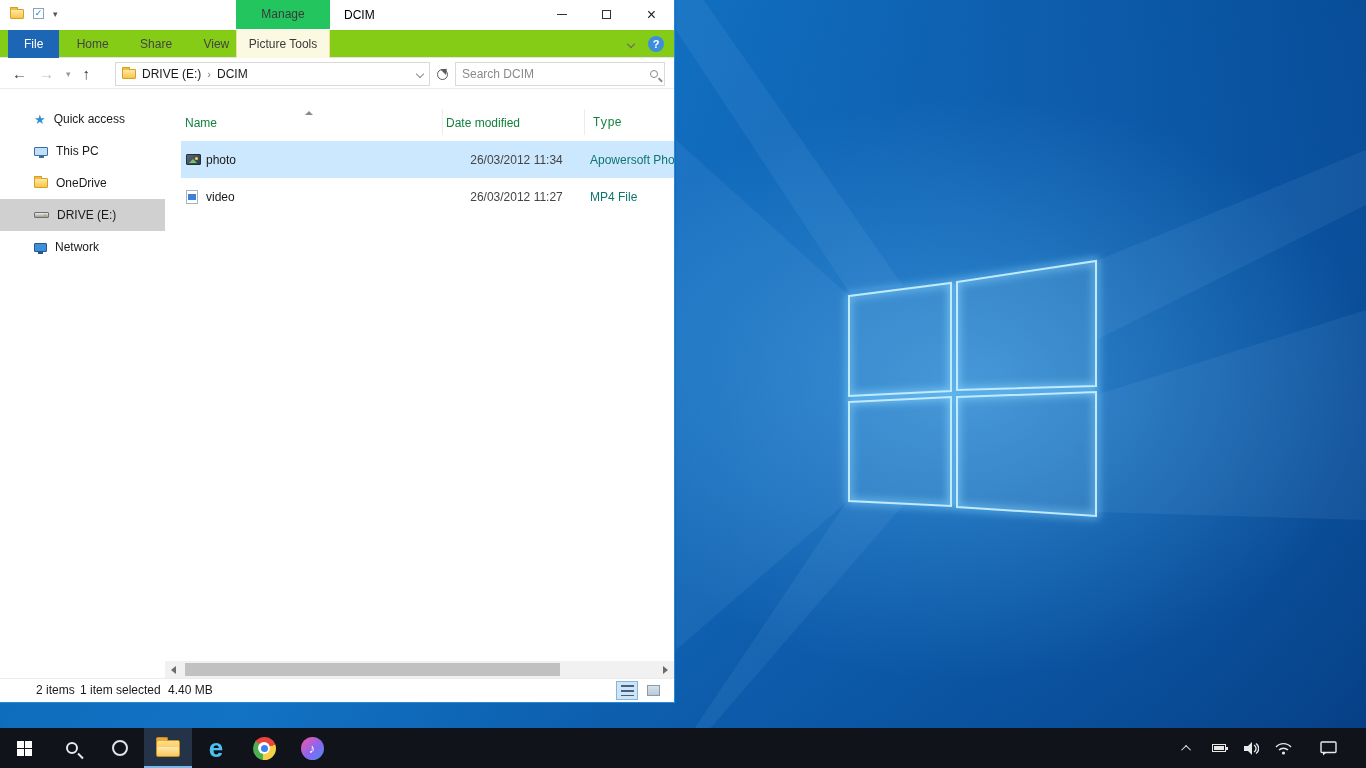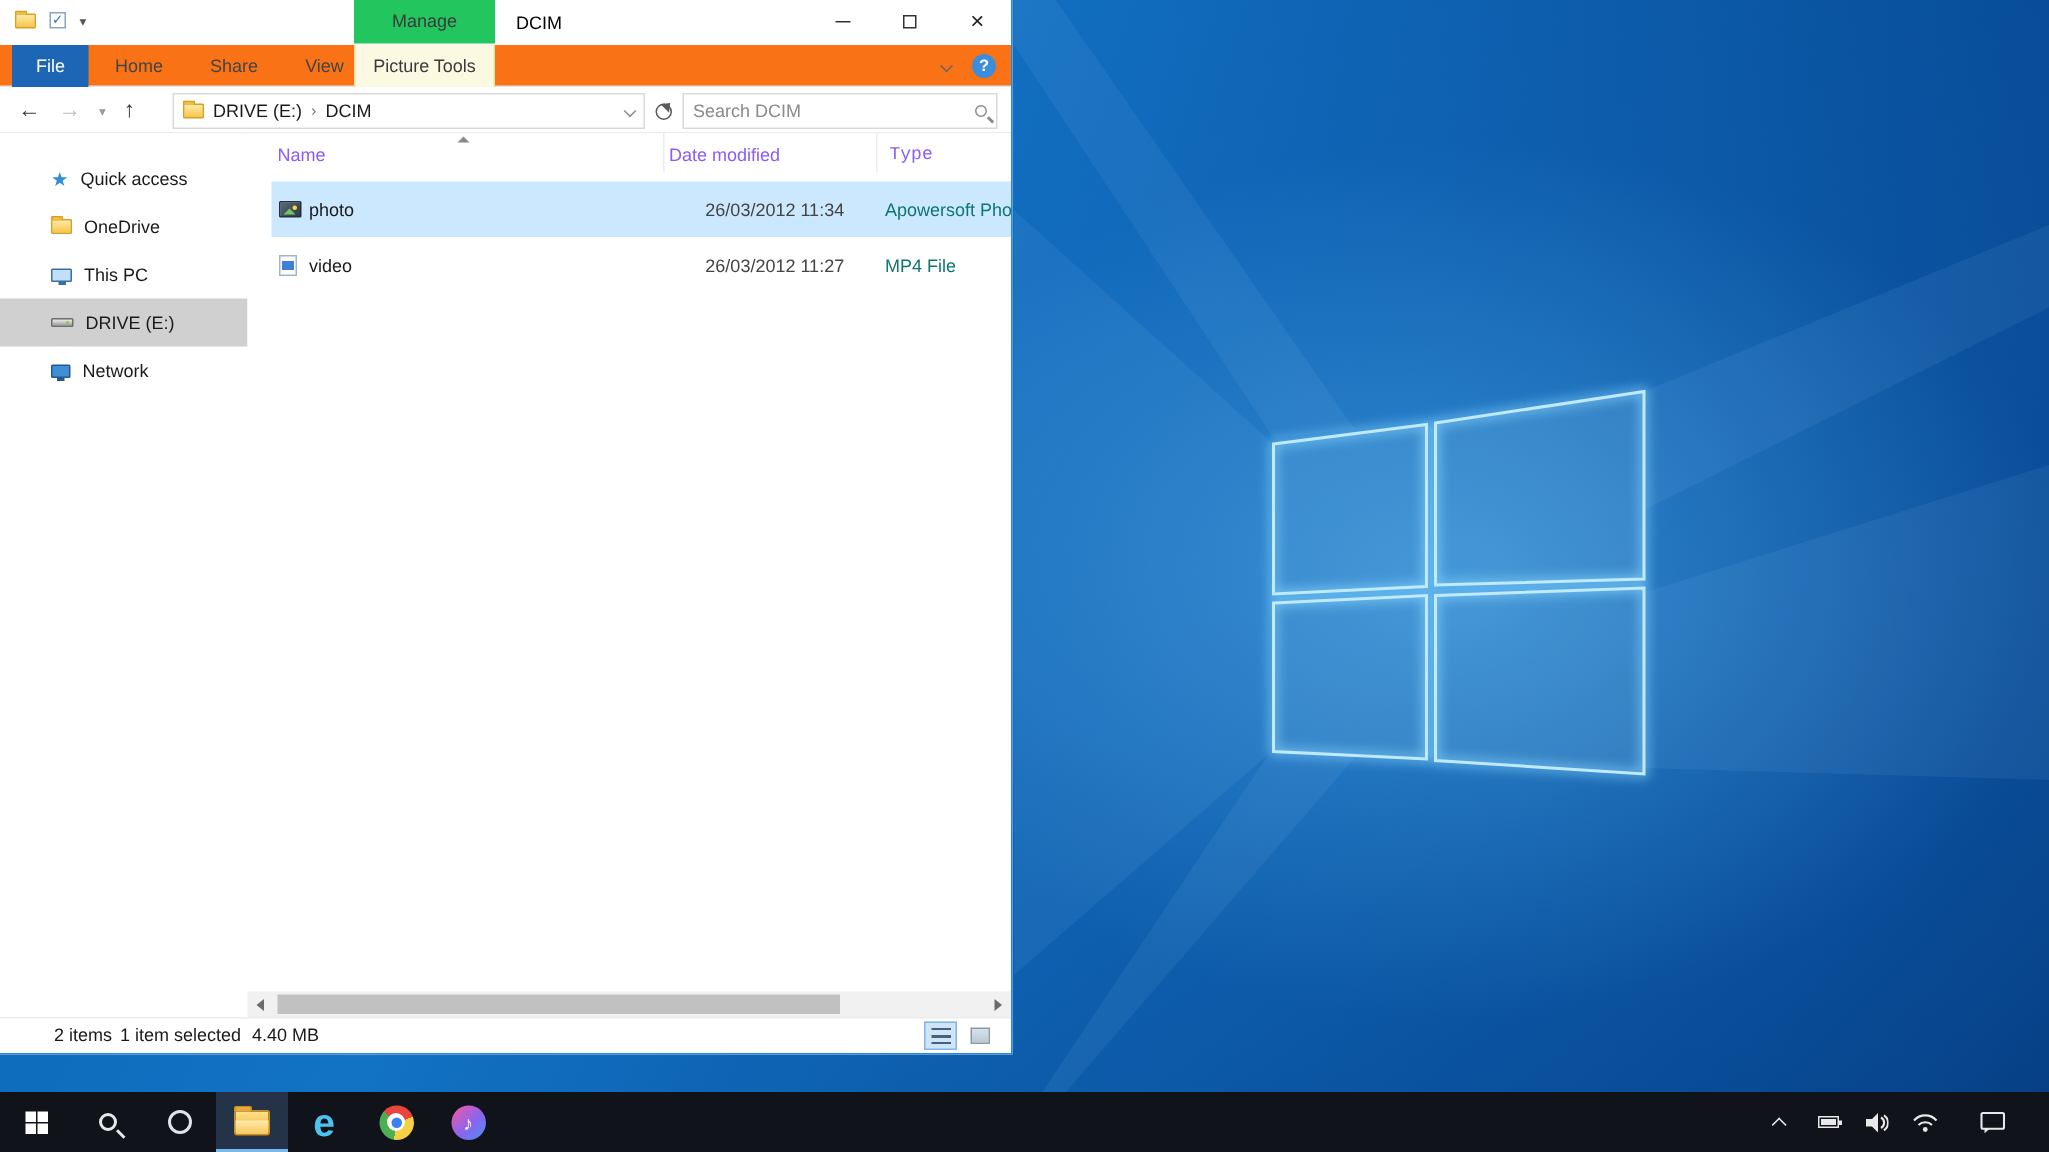--- a/index.html
+++ b/index.html
@@ -32,21 +32,21 @@
     position:absolute; left:236px; top:0; width:94px; height:29px;
     background:#22c55e; color:#3a3a3a; text-align:center; line-height:29px; font-size:12px;
   }
   .win-title { position:absolute; left:344px; top:0; line-height:30px; color:#000; }
   .win-controls { position:absolute; right:0; top:0; display:flex; }
   .win-btn { width:45px; height:29px; display:flex; align-items:center; justify-content:center; }
   .min-glyph { width:10px; height:1px; background:#333; display:inline-block; }
   .max-glyph { width:9px; height:9px; border:1px solid #333; display:inline-block; }
   .close-glyph { font-size:16px; color:#222; line-height:1; }
 
-  .tabrow { position:relative; height:28px; background:#f97316; border-bottom:1px solid #e3e3e3; }
+  .tabrow { position:relative; height:28px; background:#84cc16; border-bottom:1px solid #e3e3e3; }
   .tab { display:inline-block; height:28px; line-height:28px; padding:0 14px; color:#444; }
   .tab.file { background:#1d66b5; color:#fff; padding:0 16px; margin-left:8px; }
   .tab.contextual {
     position:absolute; left:236px; top:0; width:94px; padding:0; text-align:center;
     background:#fdfaе0; background-color:#fcf9e3; border-left:1px solid #eae2a0; border-right:1px solid #eae2a0; color:#3a3a3a;
   }
   .ribbon-right { position:absolute; right:10px; top:0; height:28px; display:flex; align-items:center; gap:14px; }
   .chev { width:6px; height:6px; border-right:1.5px solid #666; border-bottom:1.5px solid #666; transform:rotate(45deg); display:inline-block; }
   .help-ico { width:16px; height:16px; border-radius:50%; background:#3e8ddd; color:#fff; font-size:11px; font-weight:bold; display:inline-flex; align-items:center; justify-content:center; }
 
@@ -78,21 +78,21 @@
   .side-item.selected { background:#d0d0d0; }
   .star-ico { color:#2f8fd6; font-size:13px; line-height:1; }
   .pc-ico { width:14px; height:9px; border:1px solid #3c6ea5; background:#bfe0f5; position:relative; border-radius:1px; display:inline-block; }
   .pc-ico::after { content:""; position:absolute; left:4px; bottom:-3px; width:5px; height:2px; background:#3c6ea5; }
   .drive-ico { width:15px; height:6px; background:linear-gradient(#ececec,#9d9d9d); border:1px solid #6f6f6f; border-radius:1px; position:relative; display:inline-block; }
   .drive-ico::after { content:""; position:absolute; right:2px; top:1px; width:2px; height:2px; background:#7fd13b; border-radius:50%; }
   .net-ico { width:13px; height:9px; border:1px solid #24588f; background:#3f8fd6; position:relative; border-radius:1px; display:inline-block; }
   .net-ico::after { content:""; position:absolute; left:3px; bottom:-3px; width:5px; height:2px; background:#24588f; }
 
   .filelist { position:absolute; left:165px; top:0; right:0; bottom:17px; background:#fff; }
-  .headers { position:relative; height:26px; display:flex; color:#8b5cf6; }
+  .headers { position:relative; height:26px; display:flex; color:#15803d;margin-top:20px; }
   .hcell { display:flex; align-items:flex-end; padding-bottom:5px; border-right:1px solid #ececec; }
   .hcell.c1 { width:278px; padding-left:20px; }
   .hcell.c2 { width:142px; padding-left:3px; }
   .hcell.c3 { flex:1; padding-left:8px; border-right:none;font-family:Liberation Mono, monospace; }
   .sort-caret { position:absolute; left:140px; top:2px; width:0; height:0; border-left:4px solid transparent; border-right:4px solid transparent; border-bottom:4px solid #8a8a8a; }
   .rows { padding-top:6px; }
   .frow { height:37px; margin-left:16px; display:flex; align-items:center; }
   .frow.selected { background:#cce8ff; }
   .frow .icon-cell { width:25px; display:flex; align-items:center; padding-left:5px; }
   .frow .name-cell { width:237px; color:#1a1a1a; }
@@ -239,26 +239,26 @@
   </div>
 
   <div class="body-area">
 
     <div class="sidebar">
       <div class="side-item">
         <span class="star-ico">★</span>
         <span>Quick access</span>
       </div>
       <div class="side-item">
+        <span class="pc-ico"></span>
+        <span>This PC</span>
+      </div>
+      <div class="side-item">
         <span class="folder-ico"></span>
         <span>OneDrive</span>
-      </div>
-      <div class="side-item">
-        <span class="pc-ico"></span>
-        <span>This PC</span>
       </div>
       <div class="side-item selected">
         <span class="drive-ico"></span>
         <span>DRIVE (E:)</span>
       </div>
       <div class="side-item">
         <span class="net-ico"></span>
         <span>Network</span>
       </div>
     </div>

